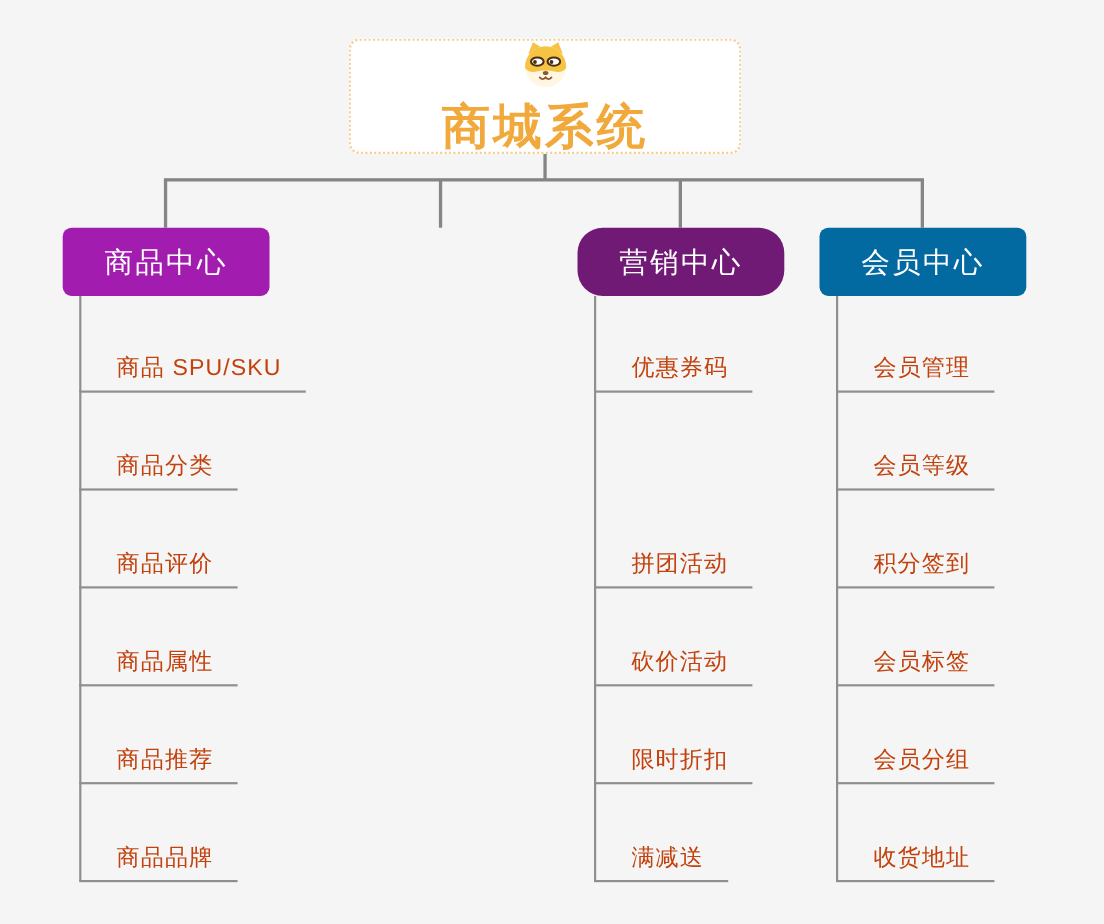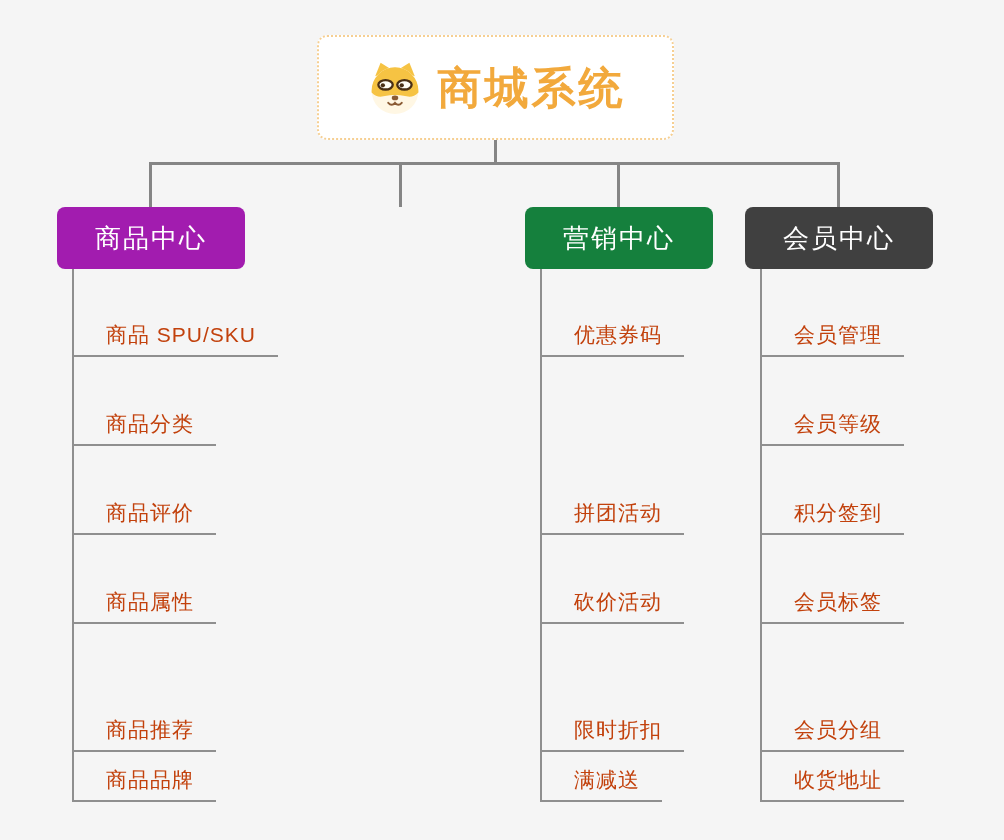--- a/index.html
+++ b/index.html
@@ -6,21 +6,21 @@
   .canvas {
     position:relative; width:1004px; height:840px; background:#f5f5f5;
     font-family:"Liberation Sans","DejaVu Sans",sans-serif; overflow:hidden;
   }
 
   
   .root-node {
     position:absolute; left:317px; top:35px; width:357px; height:105px;
     box-sizing:border-box; background:#ffffff;
     border:2px dotted #f6cf92; border-radius:10px;
-    display:flex; align-items:center; justify-content:center; gap:14px;
+    display:flex; align-items:center; justify-content:center; gap:14px;flex-direction:column;
   }
   .root-title {
     font-size:44px; font-weight:600; color:#f2a93c; letter-spacing:3px;
     line-height:1;
   }
   .dog-icon { display:block; }
 
   
   .connector { position:absolute; background:#858585; }
   .conn-root-drop   { left:494px; top:140px; width:3px; height:23px; }
@@ -51,21 +51,21 @@
     position:absolute; left:15px; white-space:nowrap;
     padding:0 22px 6px 34px;
     border-bottom:2px solid #8f8f8f;
     font-size:21px; line-height:28px; color:#c2410c; letter-spacing:1px;
     display:inline-block;
   }
   .leaf.l0 { top:114px; }
   .leaf.l1 { top:203px; }
   .leaf.l2 { top:292px; }
   .leaf.l3 { top:381px; }
-  .leaf.l4 { top:470px;margin-top:39px; }
+  .leaf.l4 { top:470px; }
   .leaf.l5 { top:559px; }
 </style>
 </head>
 <body>
 
 <div class="canvas">
 
   <div class="root-node">
     <svg class="dog-icon" viewBox="0 0 64 60" width="58" height="54" aria-hidden="true">
       <polygon points="10,17 16,2 29,10" fill="#f6c343"></polygon>
@@ -95,31 +95,31 @@
     <div class="leaf l0">商品 SPU/SKU</div>
     <div class="leaf l1">商品分类</div>
     <div class="leaf l2">商品评价</div>
     <div class="leaf l3">商品属性</div>
     <div class="leaf l4">商品推荐</div>
     <div class="leaf l5">商品品牌</div>
   </div>
 
 
   <div class="column col-2">
-    <div class="branch-box" style="background-color: #15803d;">营销中心</div>
+    <div class="branch-box" style="background-color: #701a75; border-radius: 23px;">营销中心</div>
     <div class="trunk"></div>
     <div class="leaf l0">优惠券码</div>
     <div class="leaf l2">拼团活动</div>
     <div class="leaf l3">砍价活动</div>
     <div class="leaf l4">限时折扣</div>
     <div class="leaf l5">满减送</div>
   </div>
 
   <div class="column col-3">
-    <div class="branch-box" style="background-color: #404040;">会员中心</div>
+    <div class="branch-box" style="background-color: #0369a1;">会员中心</div>
     <div class="trunk"></div>
     <div class="leaf l0">会员管理</div>
     <div class="leaf l1">会员等级</div>
     <div class="leaf l2">积分签到</div>
     <div class="leaf l3">会员标签</div>
     <div class="leaf l4">会员分组</div>
     <div class="leaf l5">收货地址</div>
   </div>
 
 </div>

